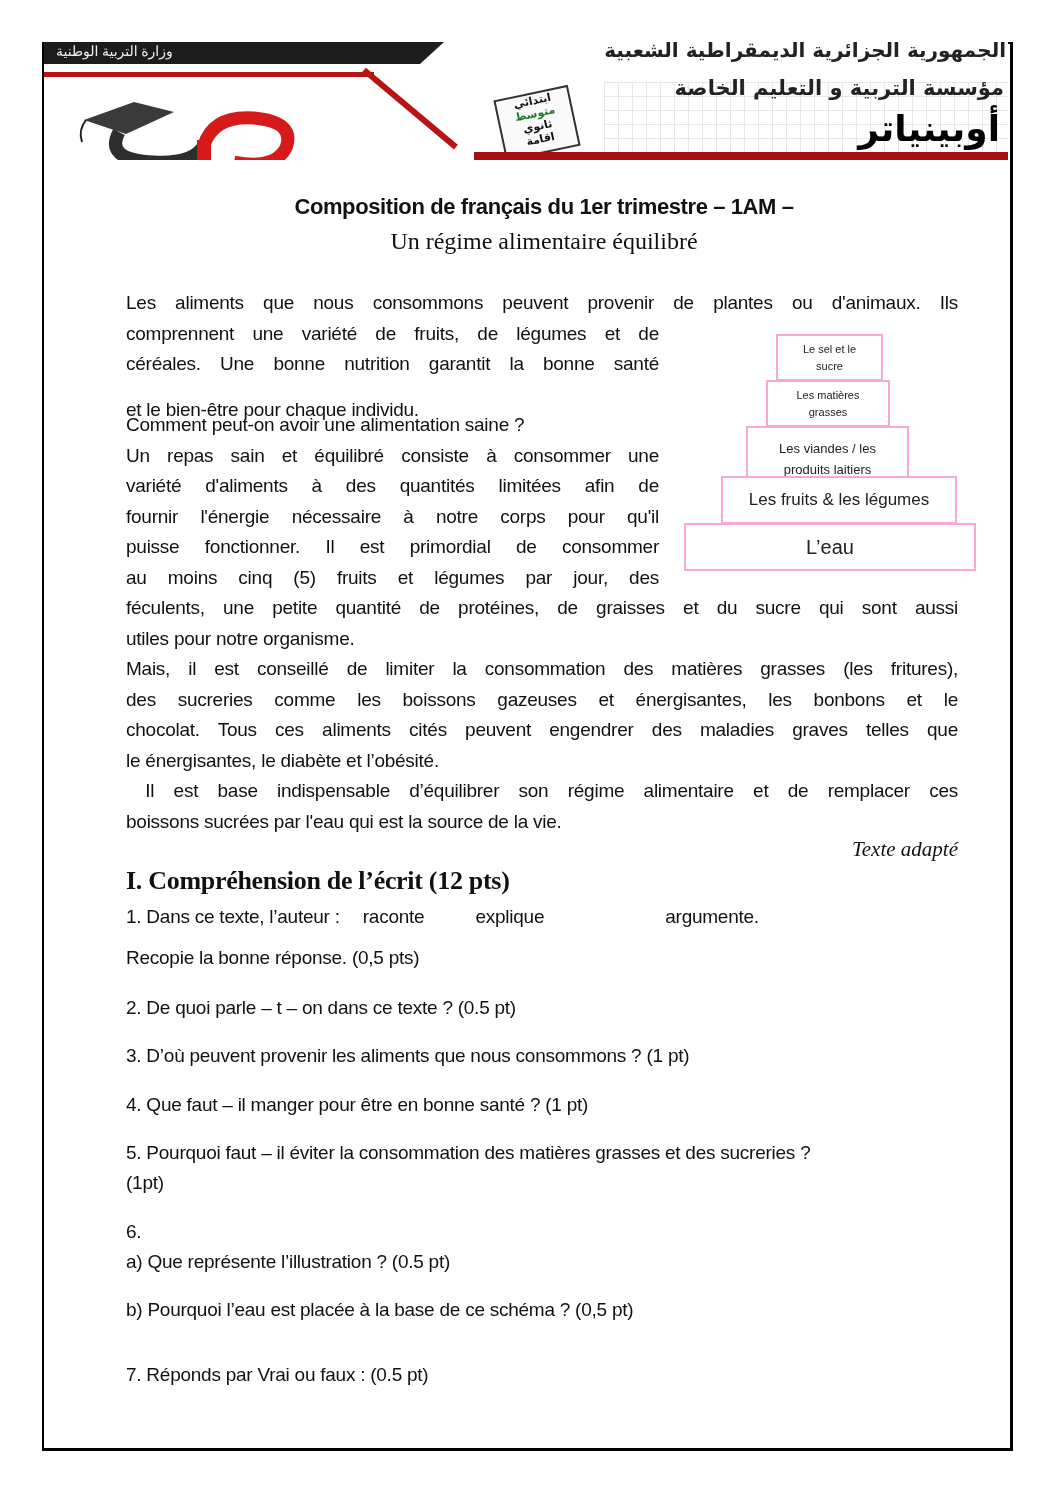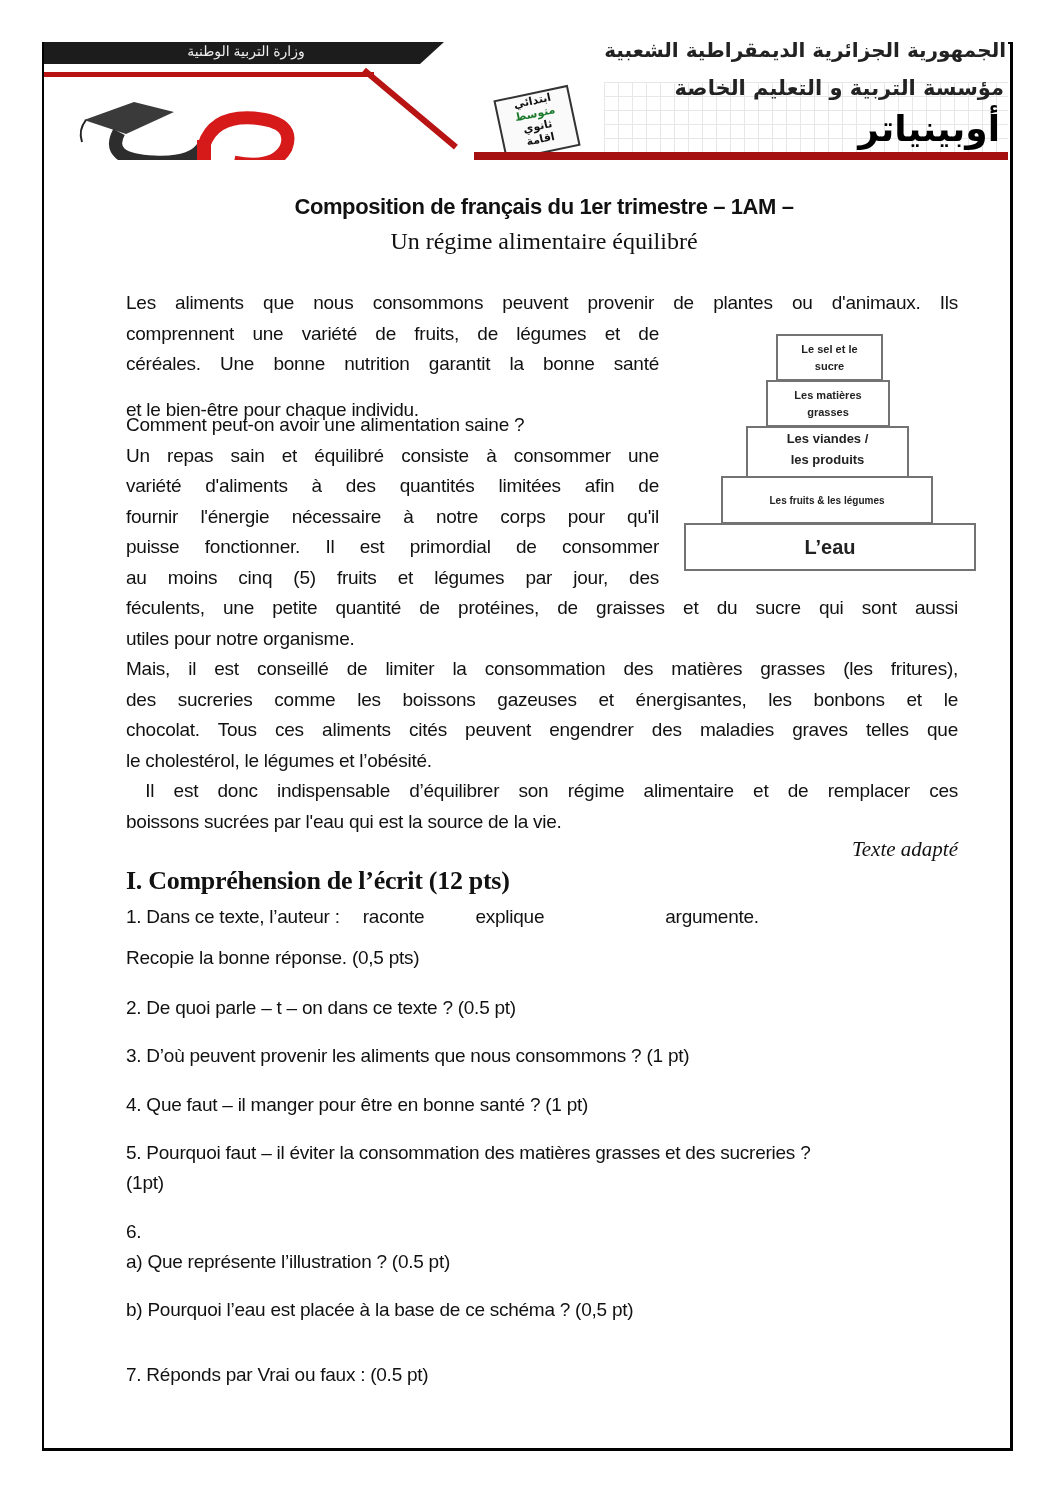--- a/index.html
+++ b/index.html
@@ -1,21 +1,21 @@
 <!DOCTYPE html>
 <html><head>
 <meta charset="utf-8">
 <style>
   html,body{margin:0;padding:0;background:#fff;}
   body{width:1058px;height:1497px;position:relative;overflow:hidden;font-family:"Liberation Sans",sans-serif;color:#111;}
   .page-border{position:absolute;left:42px;top:42px;width:971px;height:1409px;border:2px solid #000;border-bottom-width:3px;border-right-width:3px;box-sizing:border-box;}
   
   .banner{position:absolute;left:44px;top:42px;width:964px;height:118px;overflow:hidden;background:#fff;}
   .banner .topbar{position:absolute;left:0;top:0;width:400px;height:22px;background:#1c1c1c;clip-path:polygon(0 0,100% 0,94% 100%,0 100%);}
-  .banner .topbar-text{position:absolute;left:12px;top:1px;width:380px;color:#eee;font-size:14px;font-family:Liberation Sans, sans-serif;direction:rtl;text-align:center;letter-spacing:4px;}
+  .banner .topbar-text{position:absolute;left:12px;top:1px;width:380px;color:#eee;font-size:14px;font-family:Liberation Serif, serif;direction:rtl;text-align:left;letter-spacing:4px;}
   .banner .ar-title1{position:absolute;right:2px;top:-4px;font-size:20px;font-family:"DejaVu Sans",sans-serif;direction:rtl;color:#222;font-weight:bold;white-space:nowrap;}
   .banner .redline{position:absolute;left:0;top:30px;width:330px;height:5px;background:#b81414;}
   .banner .diag{position:absolute;left:320px;top:25px;width:120px;height:6px;background:#b81414;transform-origin:left center;transform:rotate(40deg);}
   .banner .grid{position:absolute;left:560px;top:40px;width:404px;height:70px;background-image:linear-gradient(#ddd 1px,transparent 1px),linear-gradient(90deg,#ddd 1px,transparent 1px);background-size:14px 14px;opacity:.7;}
   .banner .ar-title2{position:absolute;right:4px;top:34px;font-size:21px;font-family:"DejaVu Sans",sans-serif;direction:rtl;color:#222;font-weight:bold;white-space:nowrap;margin-left:28px;}
   .banner .ar-brand{position:absolute;right:8px;top:66px;font-size:36px;font-family:"DejaVu Sans",sans-serif;direction:rtl;color:#000;font-weight:bold;white-space:nowrap;}
   .banner .bottomred{position:absolute;left:430px;top:110px;width:534px;height:8px;background:#a51010;}
   .banner .stamp{position:absolute;left:455px;top:50px;width:72px;height:58px;border:2px solid #333;transform:rotate(-12deg);background:#fafafa;font-size:11px;font-weight:bold;text-align:center;line-height:13px;direction:rtl;font-family:"DejaVu Sans",sans-serif;}
   .banner .stamp span{display:block;}
   .logo{position:absolute;left:20px;top:48px;width:260px;height:70px;}
@@ -25,21 +25,21 @@
   
   .txt{position:absolute;left:126px;font-size:19px;line-height:30.5px;letter-spacing:-0.25px;white-space:nowrap;}
   .just{text-align:justify;text-align-last:justify;white-space:normal;}
   .full{width:832px;}
   .narrow{width:533px;}
   .source{position:absolute;right:100px;top:837px;font-family:"Liberation Serif",serif;font-style:italic;font-size:21px;}
   .section{position:absolute;left:126px;top:866px;font-family:"Liberation Serif",serif;font-weight:bold;font-size:26px;letter-spacing:-0.3px;}
   .q{position:absolute;left:126px;font-size:19px;white-space:nowrap;letter-spacing:-0.25px;}
   .opt{display:inline-block;}
   
-  .pyr{position:absolute;border:2px solid #737373;background:#fff;box-sizing:border-box;display:flex;align-items:center;justify-content:center;text-align:center;font-weight:bold;color:#222;}
+  .pyr{position:absolute;border:2px solid #f9a8d4;background:#fff;box-sizing:border-box;display:flex;align-items:center;justify-content:center;text-align:center;font-weight:normal;color:#222;}
 </style>
 </head>
 <body>
 
 <div class="page-border"></div>
 
 <div class="banner">
   <div class="topbar">
     <div class="topbar-text">وزارة التربية الوطنية</div>
   </div>
@@ -79,31 +79,31 @@
 <div class="txt narrow just" style="top:440.5px">Un repas sain et équilibré consiste à consommer une</div>
 <div class="txt narrow just" style="top:471px">variété d'aliments à des quantités limitées afin de</div>
 <div class="txt narrow just" style="top:501.5px">fournir l'énergie nécessaire à notre corps pour qu'il</div>
 <div class="txt narrow just" style="top:532px">puisse fonctionner. Il est primordial de consommer</div>
 <div class="txt narrow just" style="top:562.5px">au moins cinq (5) fruits et légumes par jour, des</div>
 <div class="txt full just" style="top:593px">féculents, une petite quantité de protéines, de graisses et du sucre qui sont aussi</div>
 <div class="txt" style="top:623.5px">utiles pour notre organisme.</div>
 <div class="txt full just" style="top:654px">Mais, il est conseillé de limiter la consommation des matières grasses (les fritures),</div>
 <div class="txt full just" style="top:684.5px">des sucreries comme les boissons gazeuses et énergisantes, les bonbons et le</div>
 <div class="txt full just" style="top:715px">chocolat. Tous ces aliments cités peuvent engendrer des maladies graves telles que</div>
-<div class="txt" style="top:745.5px">le cholestérol, le légumes et l’obésité.</div>
-<div class="txt full just" style="top:776px;white-space:pre"> Il est donc indispensable d’équilibrer son régime alimentaire et de remplacer ces</div>
+<div class="txt" style="top:745.5px">le énergisantes, le diabète et l’obésité.</div>
+<div class="txt full just" style="top:776px;white-space:pre"> Il est base indispensable d’équilibrer son régime alimentaire et de remplacer ces</div>
 <div class="txt" style="top:806.5px">boissons sucrées par l'eau qui est la source de la vie.</div>
 
 <div class="source">Texte adapté</div>
 
 <div>
   <div class="pyr" style="left:776px;top:334px;width:107px;height:47px;font-size:11px;line-height:17px;padding:0 14px;">Le sel et le sucre</div>
   <div class="pyr" style="left:766px;top:380px;width:124px;height:47px;font-size:11px;line-height:17px;padding:0 18px;">Les matières grasses</div>
   <div class="pyr" style="left:746px;top:426px;width:163px;height:66px;font-size:13px;line-height:21px;padding:0 30px;">Les viandes / les produits laitiers</div>
-  <div class="pyr" style="left:721px;top:476px;width:212px;height:48px;font-size:10px;">Les fruits &amp; les légumes</div>
+  <div class="pyr" style="left:721px;top:476px;width:236px;height:48px;font-size:17px;">Les fruits &amp; les légumes</div>
   <div class="pyr" style="left:684px;top:523px;width:292px;height:48px;font-size:20px;">L’eau</div>
 </div>
 
 <div class="section">I. Compréhension de l’écrit (12 pts)</div>
 
 <div class="q" style="top:906px">
   <span>1. Dans ce texte, l’auteur :</span>
   <span class="opt" style="margin-left:18px">raconte</span>
   <span class="opt" style="margin-left:46px">explique</span>
   <span class="opt" style="margin-left:116px">argumente.</span>

